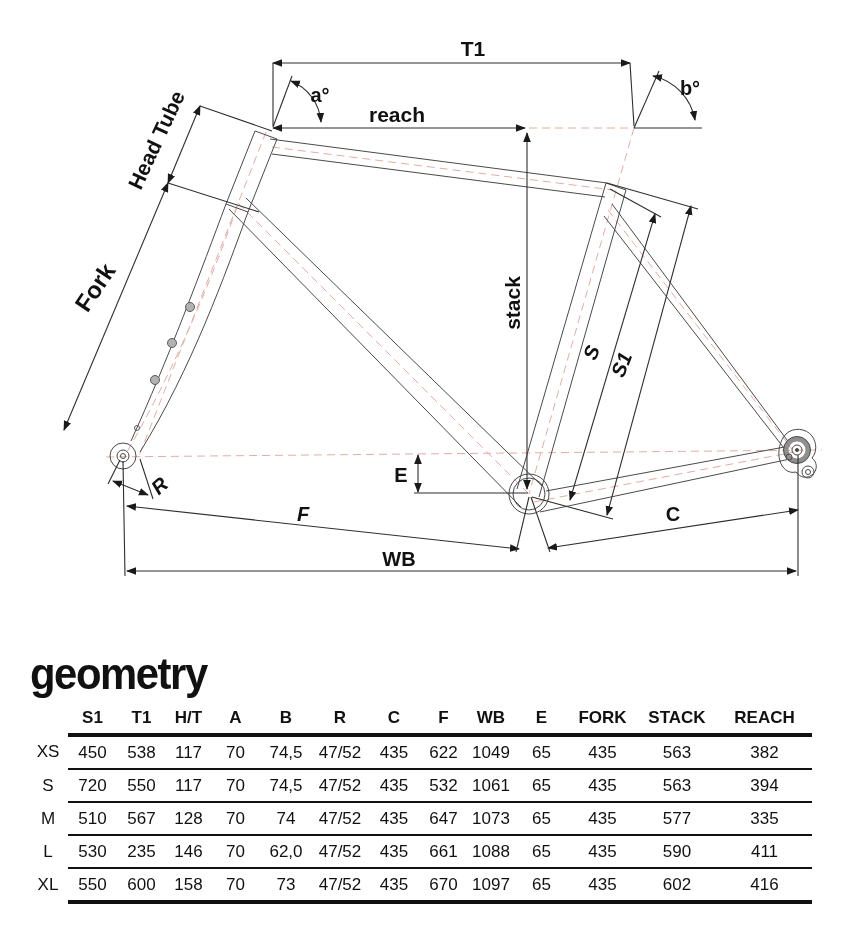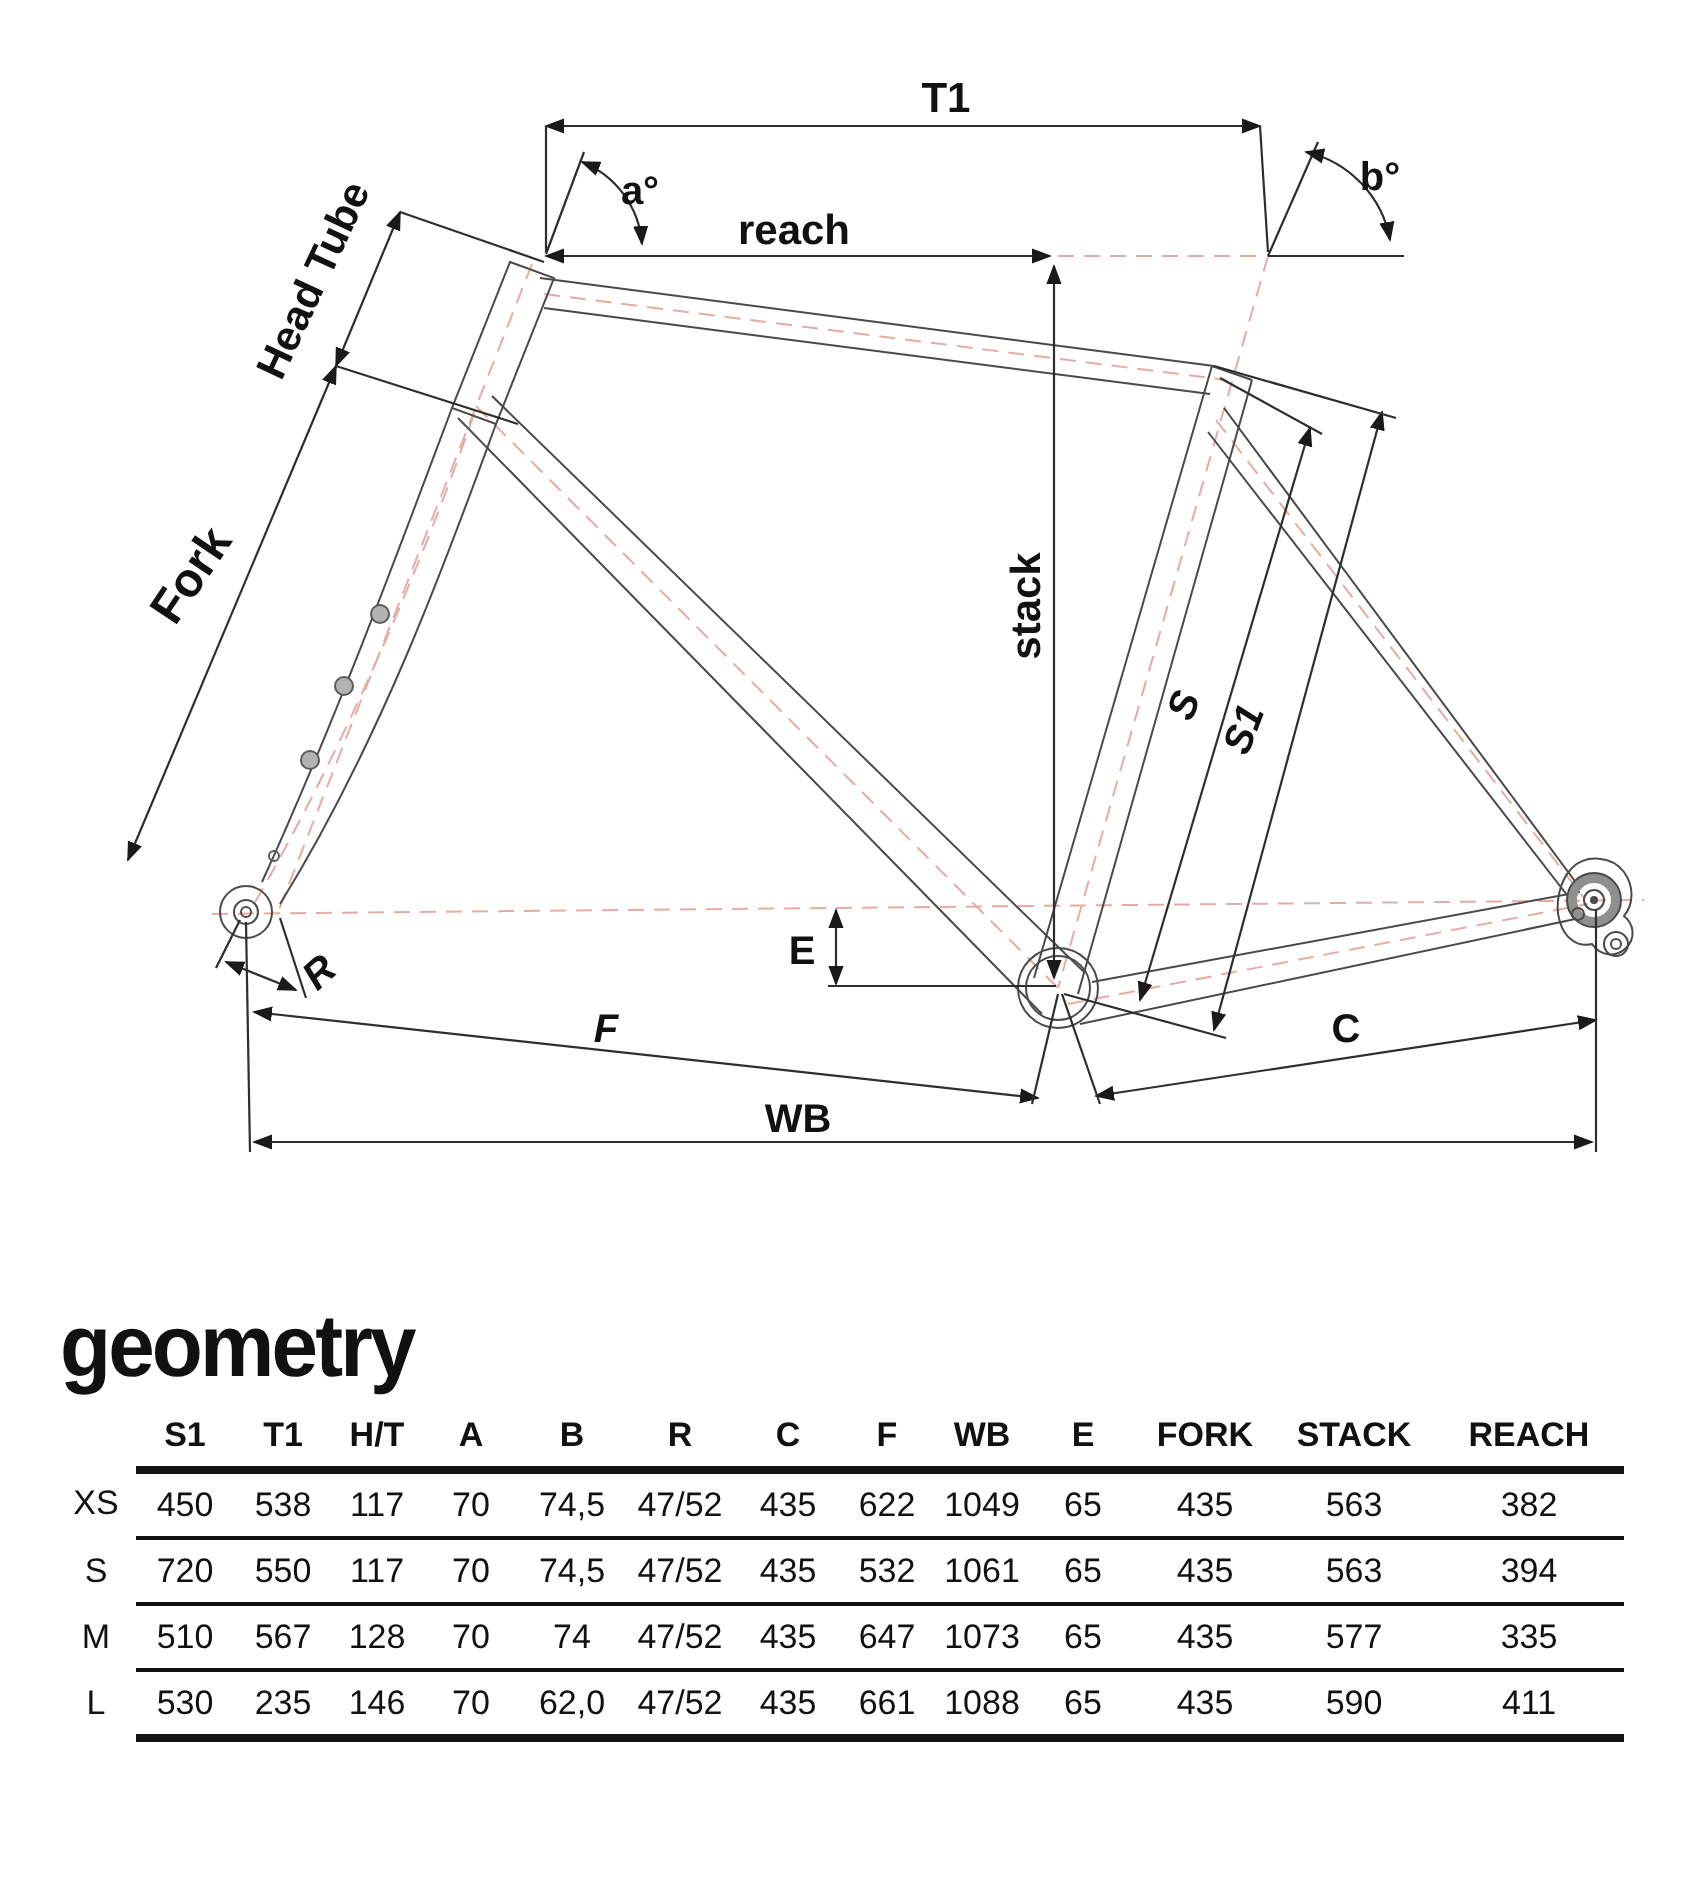--- a/index.html
+++ b/index.html
@@ -216,14 +216,30 @@
         <td>62,0</td>
         <td>47/52</td>
         <td>435</td>
         <td>661</td>
         <td>1088</td>
         <td>65</td>
         <td>435</td>
         <td>590</td>
         <td>411</td>
       </tr>
+      <tr>
+        <td class="rowlabel">XL</td>
+        <td>550</td>
+        <td>600</td>
+        <td>158</td>
+        <td>70</td>
+        <td>73</td>
+        <td>47/52</td>
+        <td>435</td>
+        <td>670</td>
+        <td>1097</td>
+        <td>65</td>
+        <td>435</td>
+        <td>602</td>
+        <td>416</td>
+      </tr>
     </tbody>
 </table>
 
 </body></html>

